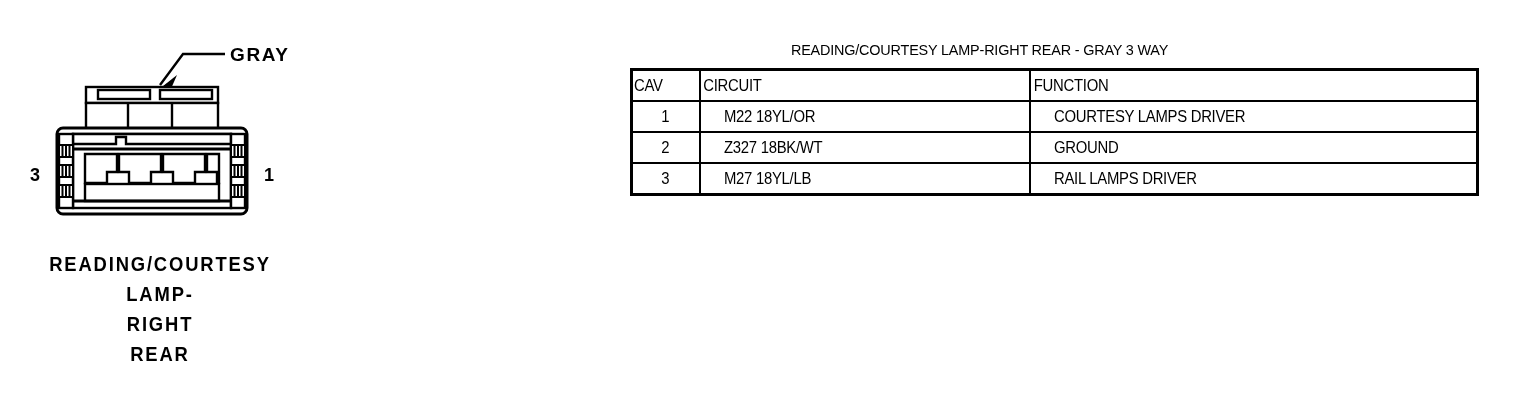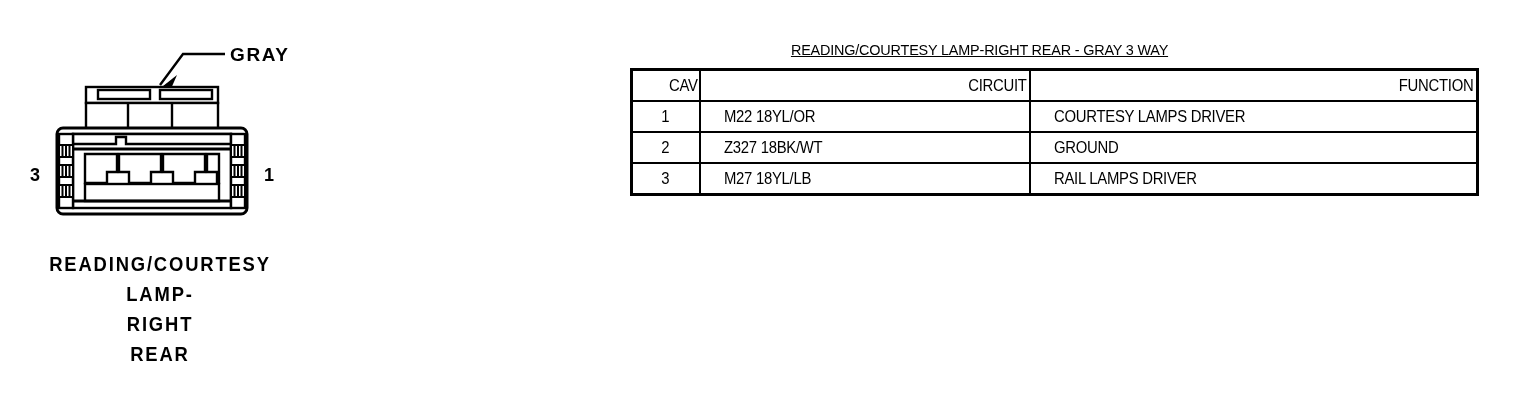--- a/index.html
+++ b/index.html
@@ -46,21 +46,20 @@
     transform-origin: center top;
   }
   .conn-caption div { white-space: nowrap; }
 
   
   #pinout-block {
     position: absolute;
     left: 630px;
     top: 40px;
     width: 699px;
-    text-decoration: underline;
   }
   #table-title {
     text-align: center;
     font-family: "Liberation Sans", sans-serif;
     font-size: 15.5px;
     letter-spacing: -0.2px;
     line-height: 20px;
     white-space: nowrap;
     transform: scaleX(0.93);
     transform-origin: center center;
@@ -83,21 +82,21 @@
     font-family: "Liberation Sans", sans-serif;
     font-size: 16px;
     font-weight: normal;
     letter-spacing: -0.3px;
     height: 29px;
     padding: 0;
     vertical-align: middle;
     transform-origin: left center;
   }
   table.pinout th {
-    text-align: right;
+    text-align: left;
   }
   table.pinout th span,
   table.pinout td span {
     display: inline-block;
     transform: scaleX(0.93);
   }
   table.pinout th.h-cav span,
   table.pinout th.h-circ span,
   table.pinout th.h-func span {
     transform-origin: center center;

